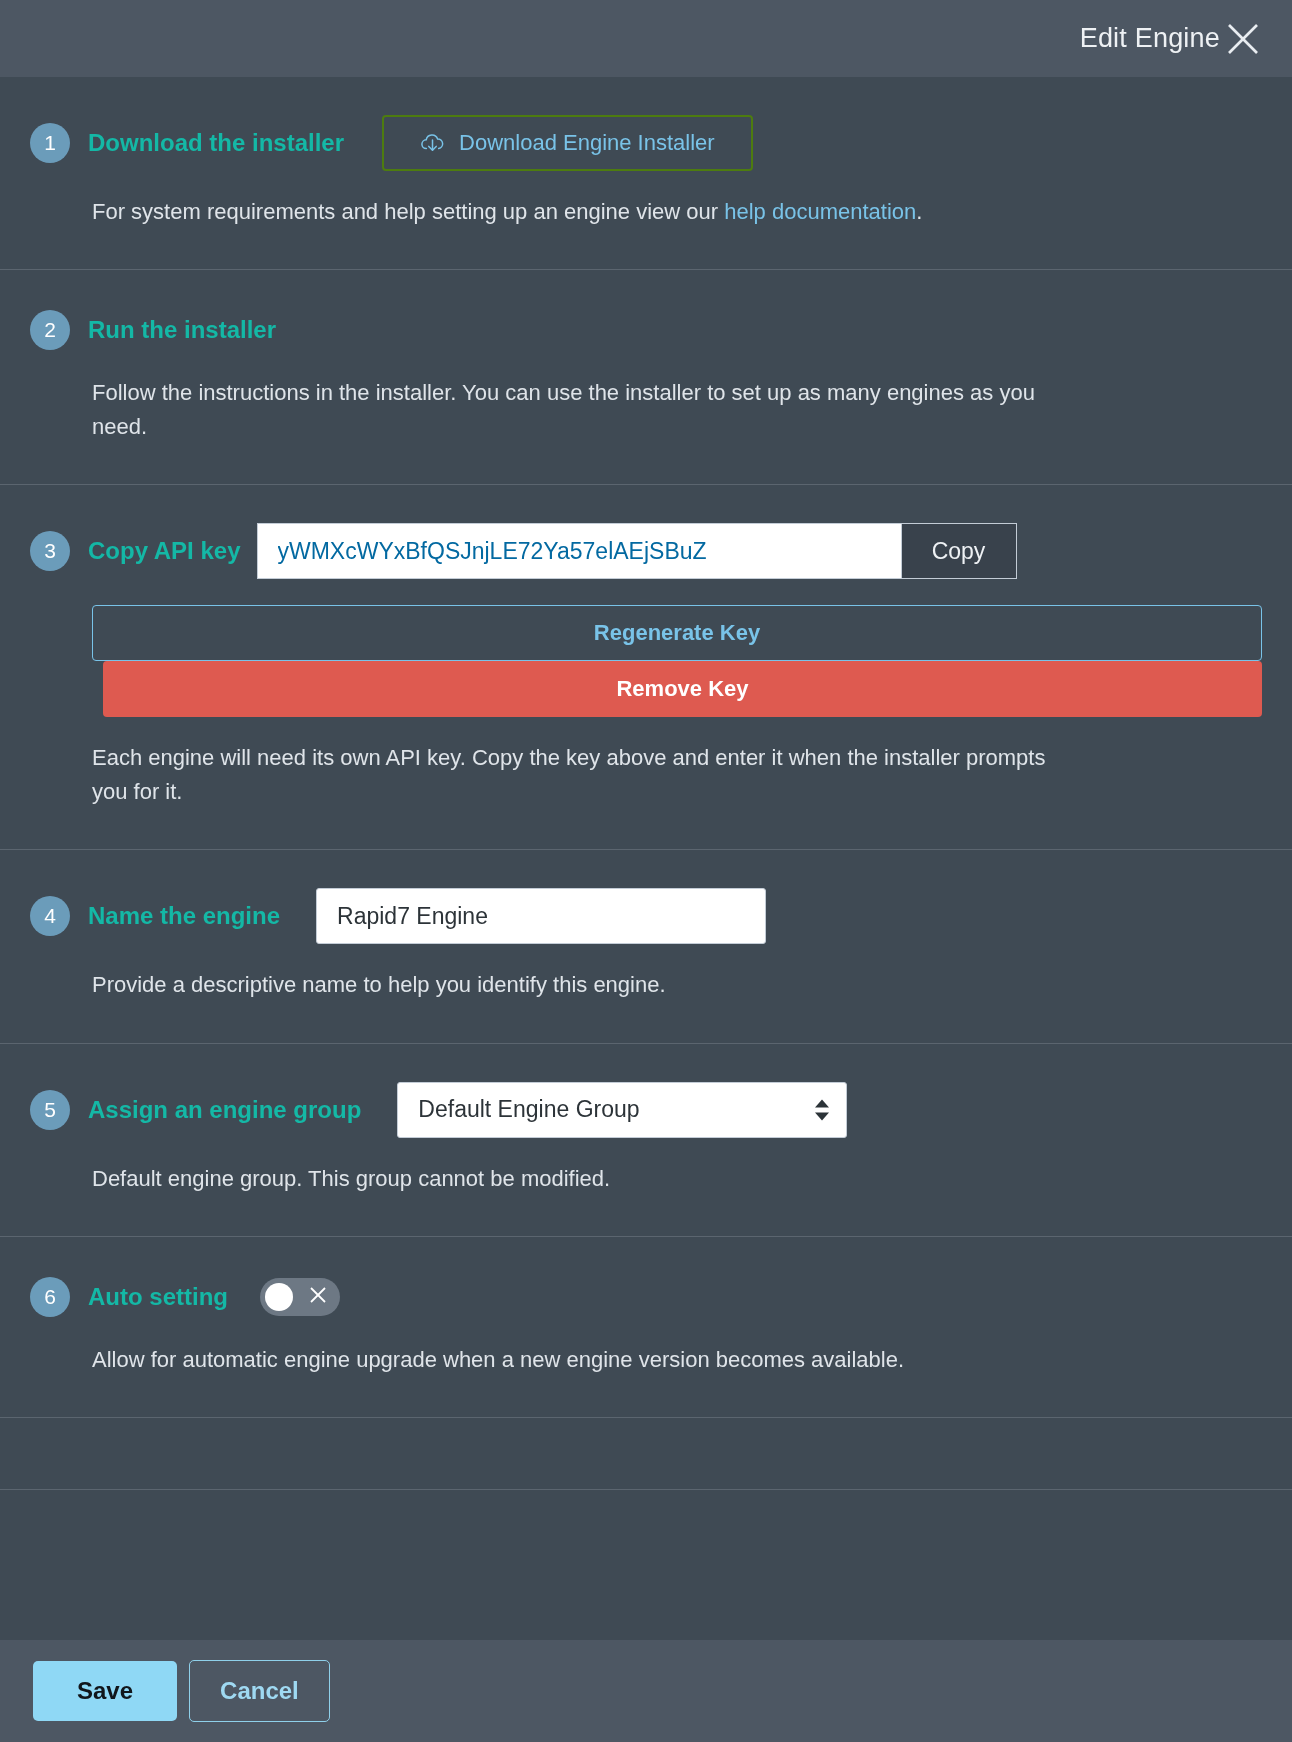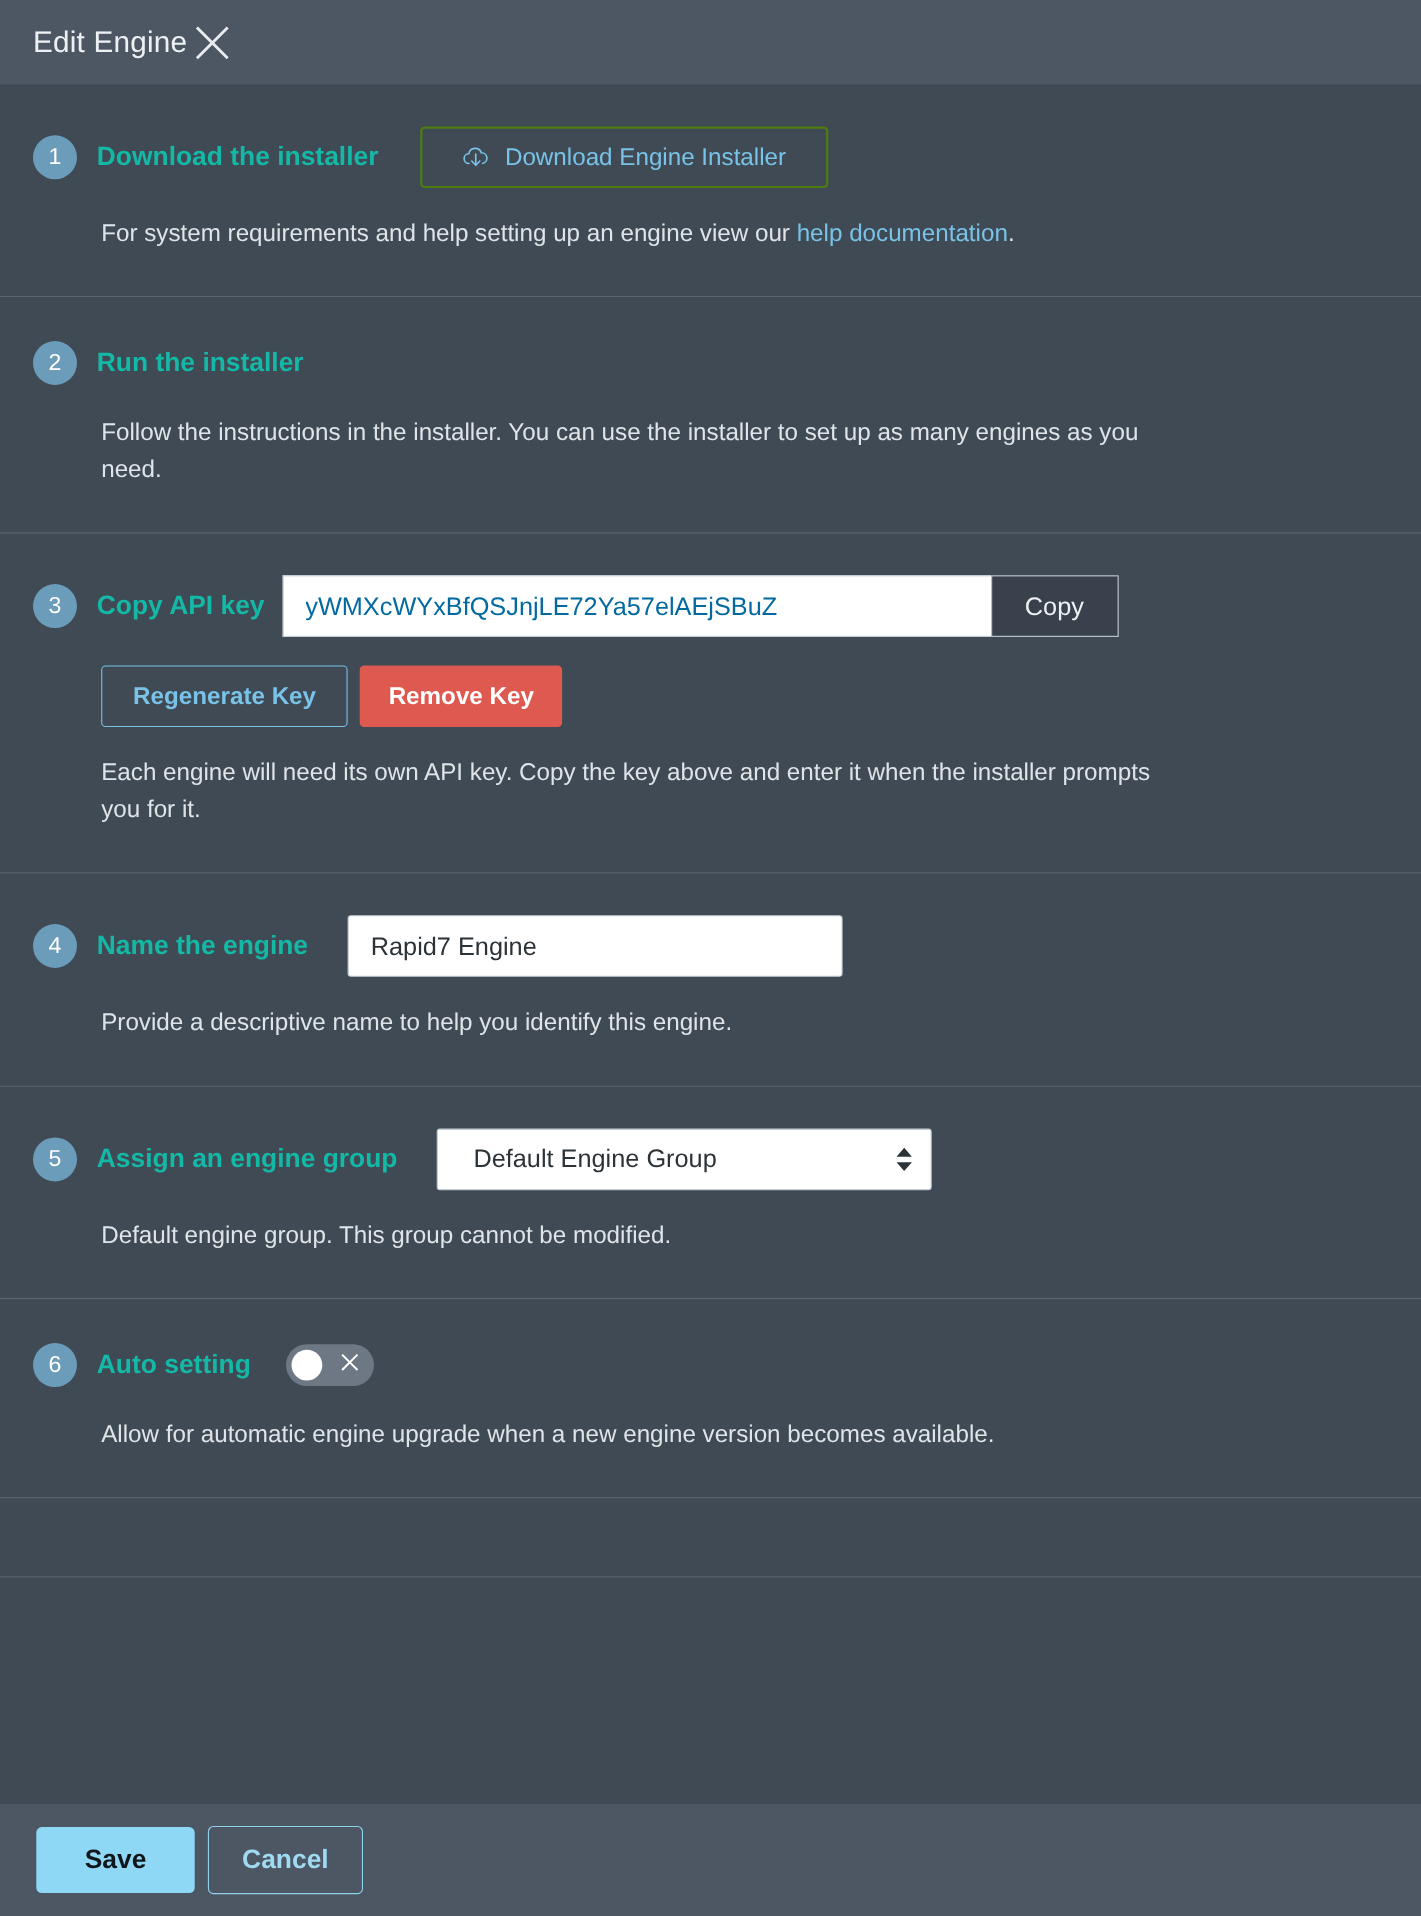--- a/index.html
+++ b/index.html
@@ -18,21 +18,21 @@
     flex-direction: column;
     background: #3f4a54;
   }
 
   
   .dialog-header {
     height: 77px;
     background: #4d5763;
     display: flex;
     align-items: center;
-    justify-content: flex-start;
+    justify-content: flex-end;
     padding: 0 26px 0 30px;
     flex: 0 0 auto;
   }
   .dialog-title {
     color: #eef1f4;
     font-size: 27px;
     font-weight: 400;
     letter-spacing: .2px;
   }
   .close-btn {
@@ -138,20 +138,21 @@
     font-size: 23px;
     font-family: Liberation Sans, sans-serif;
     cursor: pointer;
   }
 
   .key-actions {
     display: flex;
     gap: 0;
     margin-top: 26px;
     margin-left: 62px;
+    flex-direction: column;
   }
   .btn-outline {
     border: 1px solid #79c3e8;
     border-radius: 4px;
     background: transparent;
     color: #79c3e8;
     font-size: 22px;
     font-weight: 700;
     font-family: "Liberation Sans", sans-serif;
     padding: 14px 28px;
@@ -195,21 +196,21 @@
   .select-box {
     width: 450px;
     height: 56px;
     background: #ffffff;
     border: 1px solid #c3ccd6;
     border-radius: 3px;
     color: #2c3338;
     font-size: 23px;
     display: flex;
     align-items: center;
-    padding: 0 32px;
+    padding: 0 20px;
     cursor: pointer;
   }
   .select-arrows {
     position: absolute;
     right: 18px;
     top: 50%;
     transform: translateY(-50%);
     display: flex;
     flex-direction: column;
     gap: 5px;

